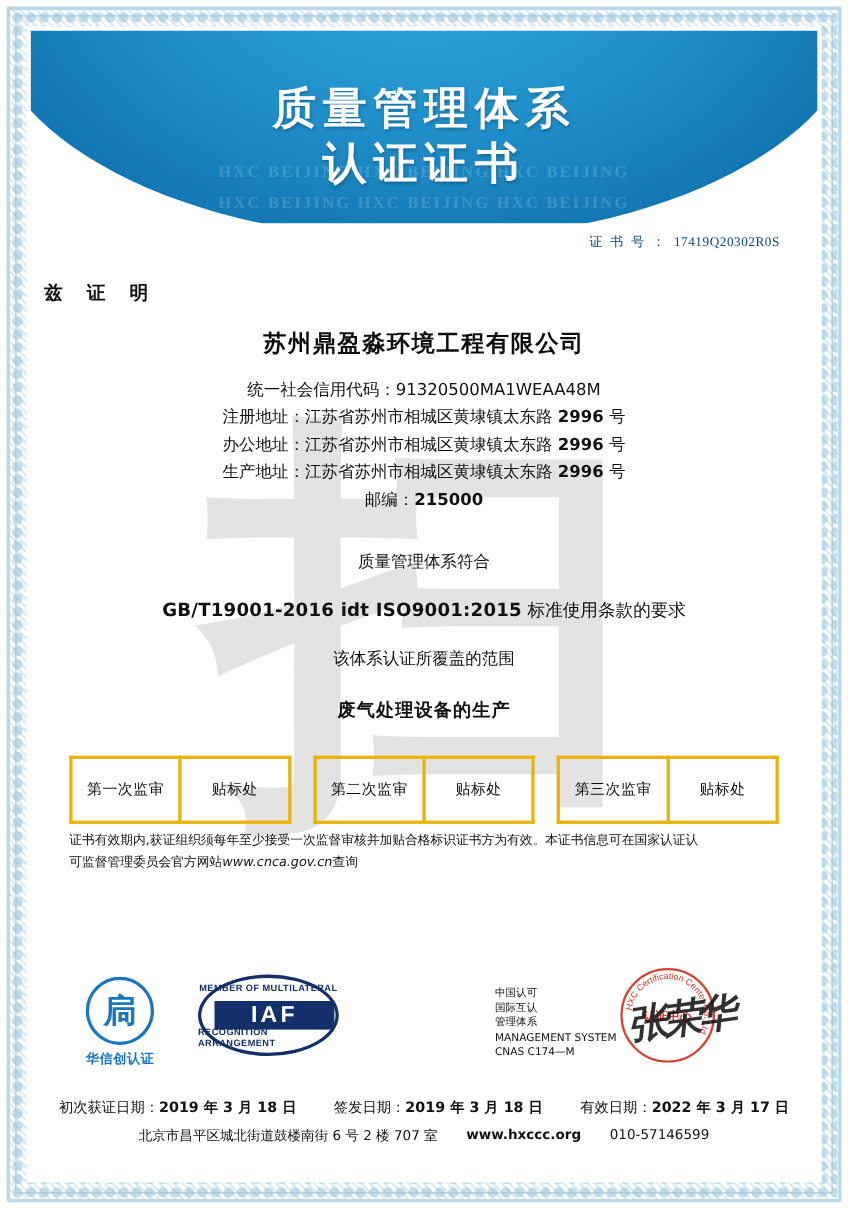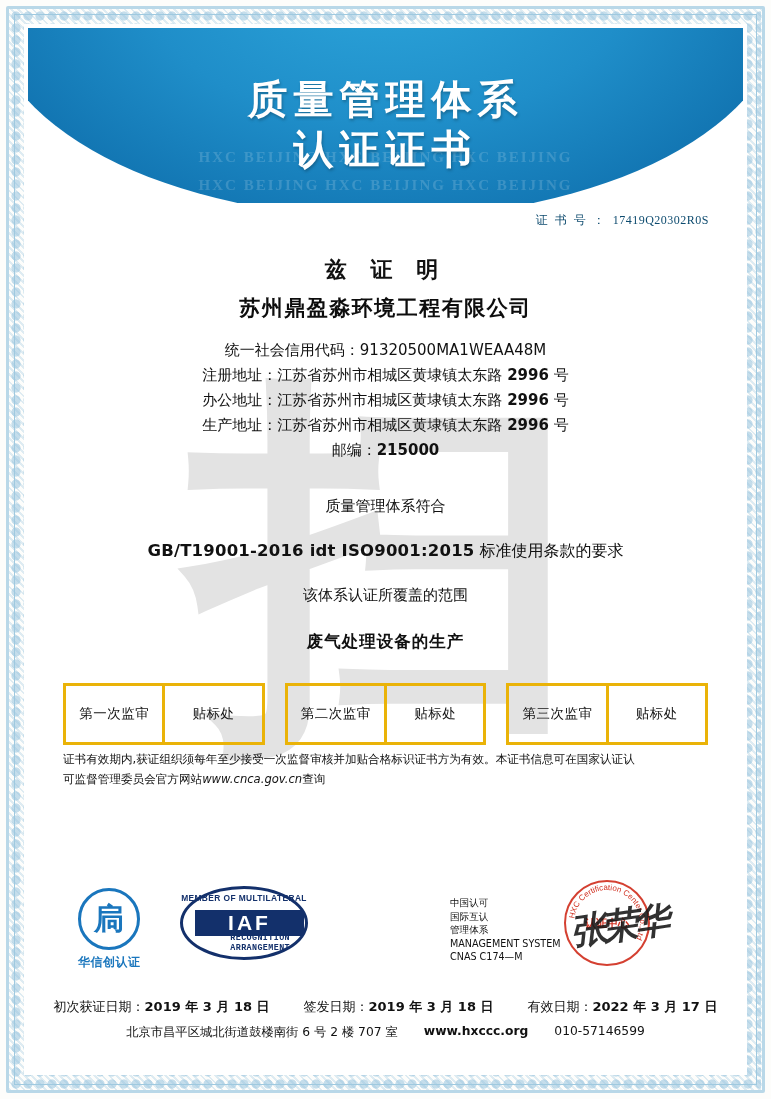--- a/index.html
+++ b/index.html
@@ -134,25 +134,25 @@
     font-family: "Liberation Serif", serif;
     font-size: 12px;
     letter-spacing: .5px;
     color: #0c4a6e;
     margin-bottom: 26px;
   }
   .cert-no .label { letter-spacing: 2px; }
   .cert-no .value { margin-left: 6px; }
 
   .hereby {
-    text-align: center;
-    font-size: 22px;
+    text-align: left;
+    font-size: 17px;
     font-weight: bold;
     letter-spacing: 8px;
-    margin-bottom: 9px;
+    margin-bottom: 20px;
     color: #111;
     font-family: "DejaVu Sans", sans-serif;
   }
 
   .company {
     text-align: center;
     font-size: 21px;
     font-weight: bold;
     letter-spacing: 1.5px;
     color: #0d0d0d;
@@ -303,26 +303,26 @@
     color: #fff;
     font-size: 21px;
     font-weight: bold;
     letter-spacing: 3px;
     display: flex; align-items: center; justify-content: center;
     font-family: "Liberation Sans", sans-serif;
   }
   .iaf-bottom {
     position: absolute;
     bottom: 7px; left: 0; right: 18px;
-    text-align: right;
+    text-align: left;
     font-size: 8.4px;
     font-weight: bold;
     color: #13306b;
     letter-spacing: .4px;
-    font-family: Liberation Mono, monospace;
+    font-family: Liberation Sans, sans-serif;
   }
 
   .logo-cnas { left: 292px; top: 14px; }
   .cnas-word {
     font-size: 33px;
     font-weight: bold;
     color: #1b3f8f;
     letter-spacing: 1px;
     font-family: "Liberation Sans", sans-serif;
   }

